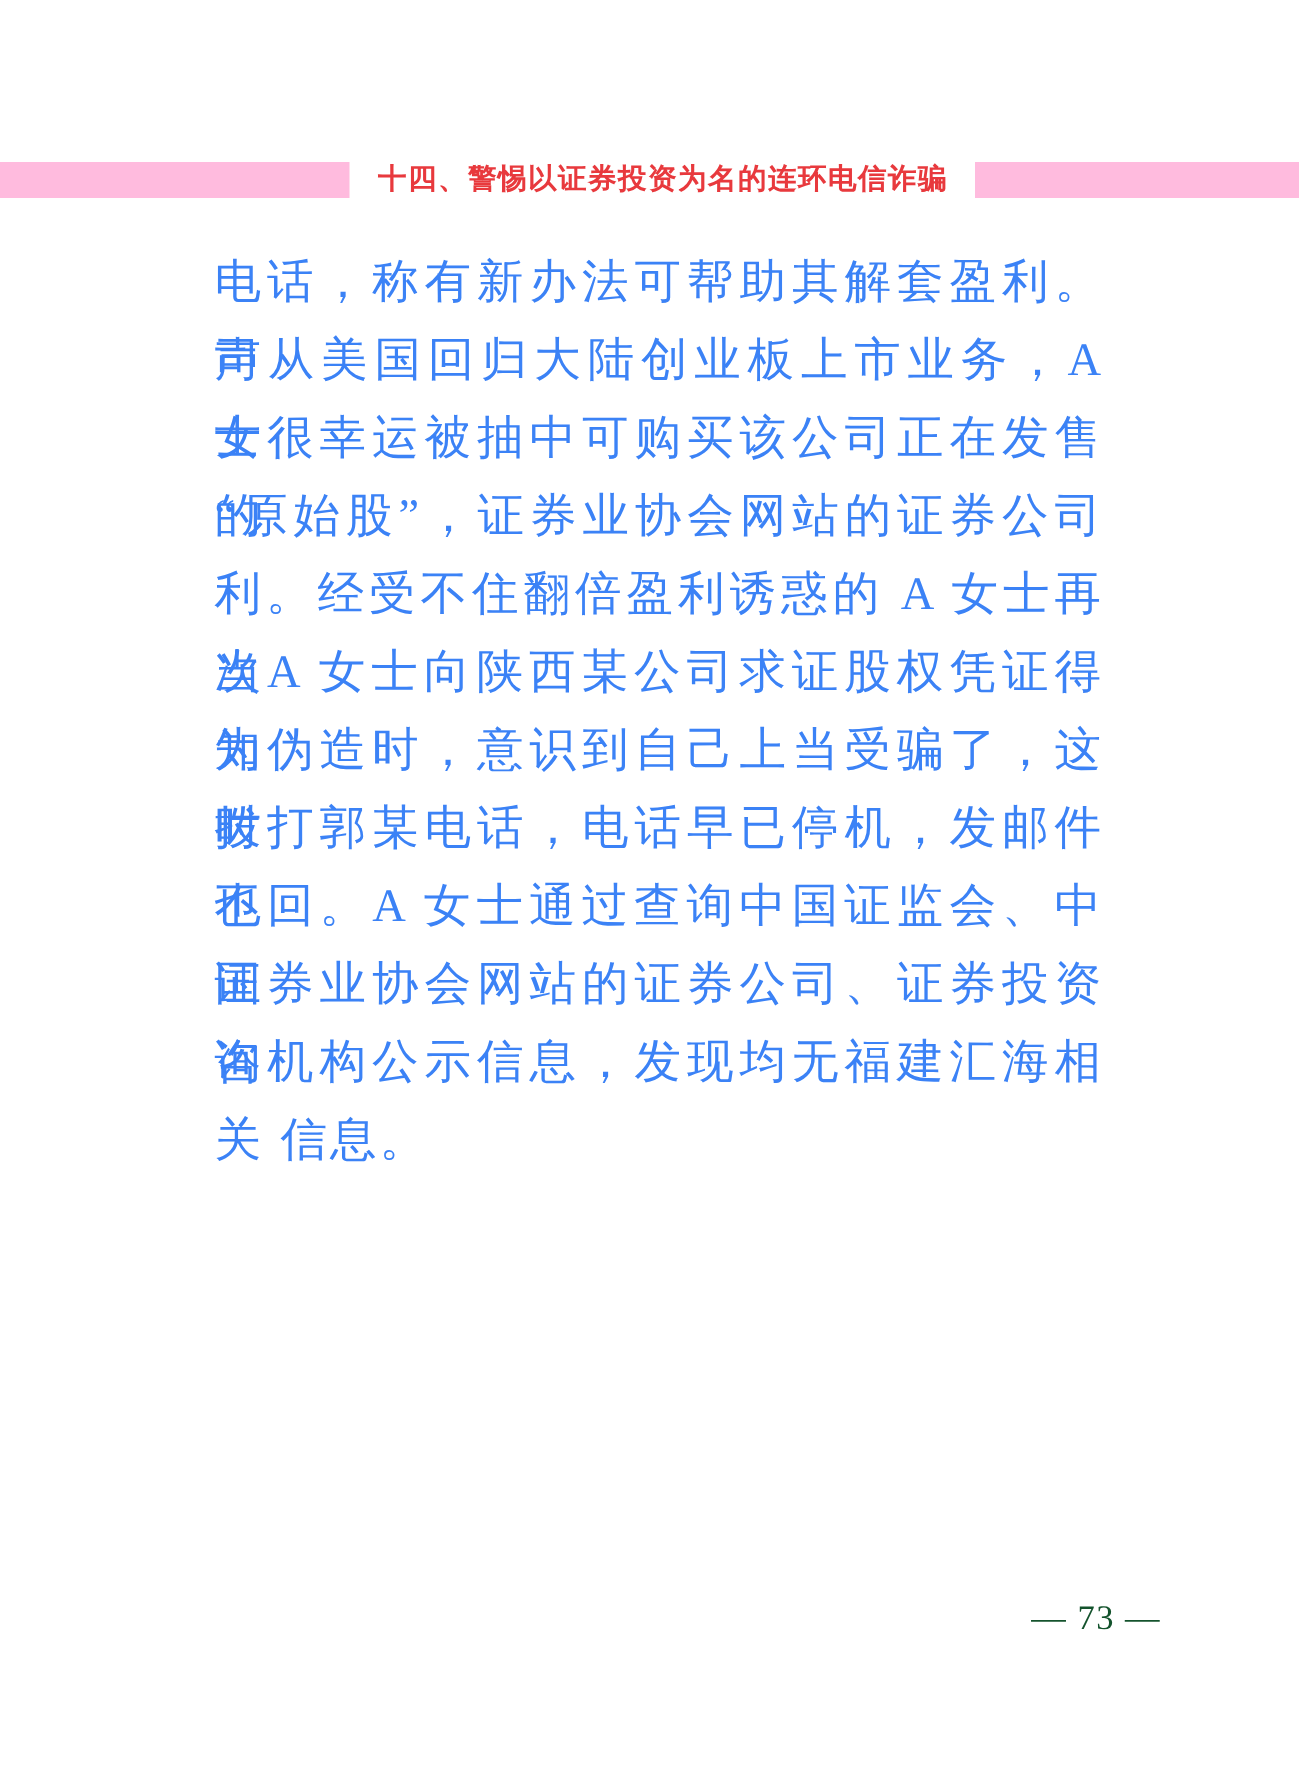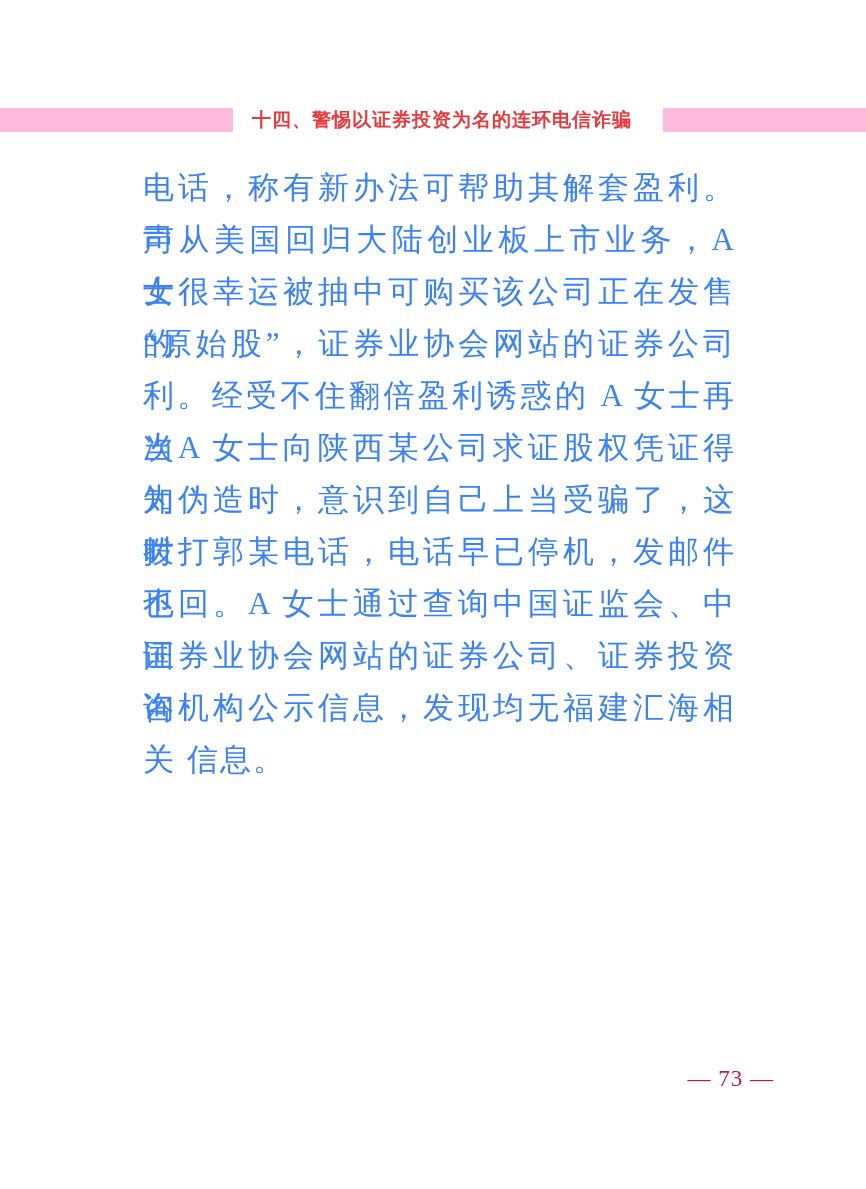--- a/index.html
+++ b/index.html
@@ -32,21 +32,21 @@
   .head-bar--left {
     width: 233px;
     flex: 0 0 auto;
   }
   .head-bar--right {
     flex: 1 1 auto;
   }
   .head-title {
     flex: 0 0 auto;
     margin: 0;
-    padding: 0 31px 0 19px;
+    padding: 0 18px 0 19px;
     font-family: "Liberation Sans", "DejaVu Sans", sans-serif;
     font-size: 19px;
     font-weight: bold;
     letter-spacing: 1px;
     color: #E8393D;
     white-space: nowrap;
     line-height: 26px;
   }
   
   .body-text {
@@ -70,21 +70,21 @@
     text-align: left;
     text-align-last: left;
     margin-left: 44px;
   }
   
   .folio {
     position: absolute;
     top: 1066px;
     right: 92px;
     font-size: 23px;
-    color: #be185d;
+    color: #14532d;
     letter-spacing: 1px;
     white-space: nowrap;
   }
 </style>
 </head>
 <body>
 
 <div class="page">
 
   <div class="running-head">

